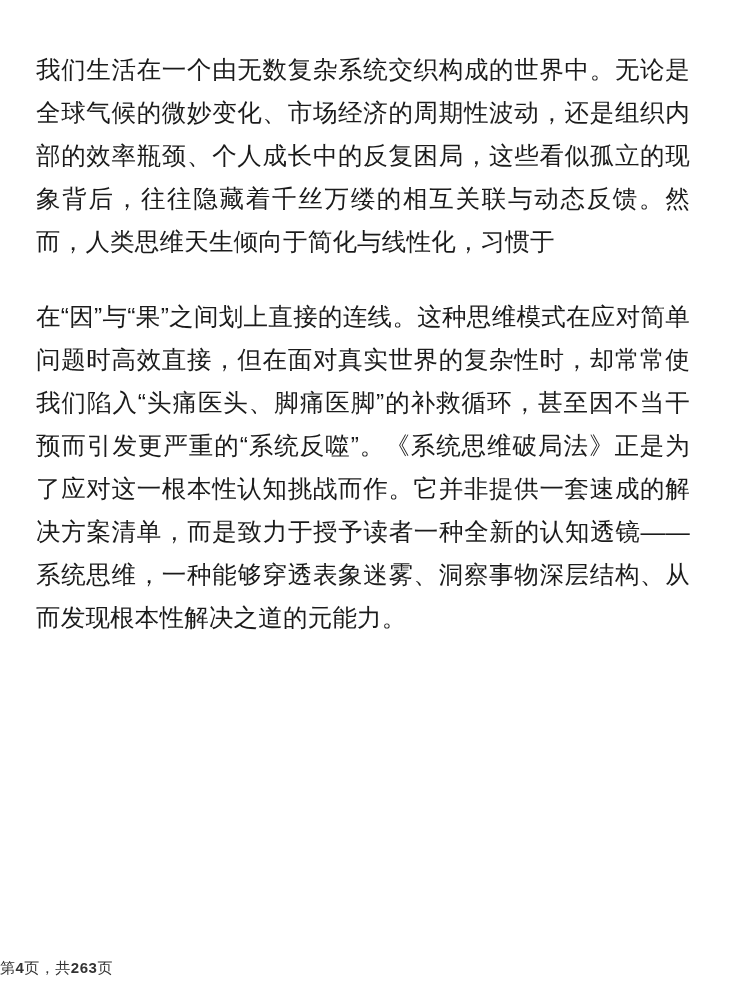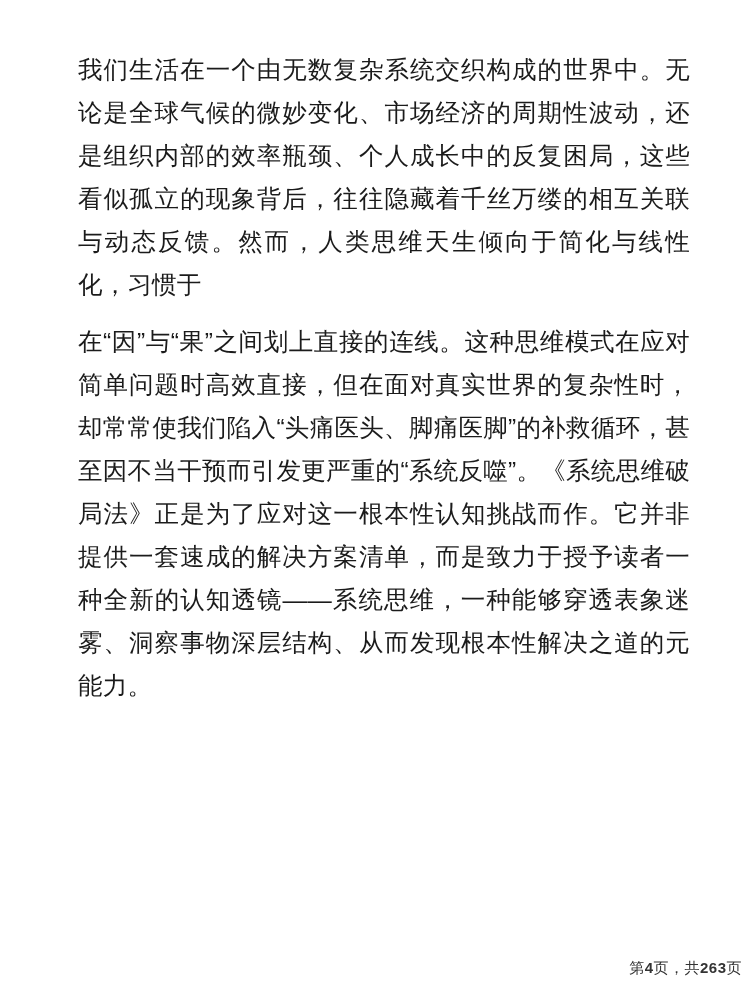--- a/index.html
+++ b/index.html
@@ -12,45 +12,45 @@
     background: #ffffff;
     font-family: "Liberation Sans", sans-serif;
     color: #1a1a1a;
     -webkit-font-smoothing: antialiased;
   }
   .page {
     position: relative;
     width: 750px;
     height: 1000px;
     box-sizing: border-box;
-    padding: 48px 60px 0 78px;
+    padding: 48px 60px 0 36px;
     display: flex;
     flex-direction: column;
   }
   .body-text {
     font-size: 24.5px;
     line-height: 43px;
     letter-spacing: 0.2px;
     text-align: justify;
     text-justify: inter-character;
     color: #1b1b1b;
   }
   .para {
     margin: 0 0 0 0;
     white-space: pre-wrap;
   }
   .para + .para {
-    margin-top: 14px;
+    margin-top: 32px;
   }
   .footer {
     position: absolute;
     left: 0;
     right: 8px;
     bottom: 22px;
-    text-align: right;
+    text-align: left;
     font-size: 15px;
     color: #333333;
     letter-spacing: 0.5px;
   }
   .footer .page-num {
     font-weight: bold;
   }
 </style>
 </head>
 <body>

